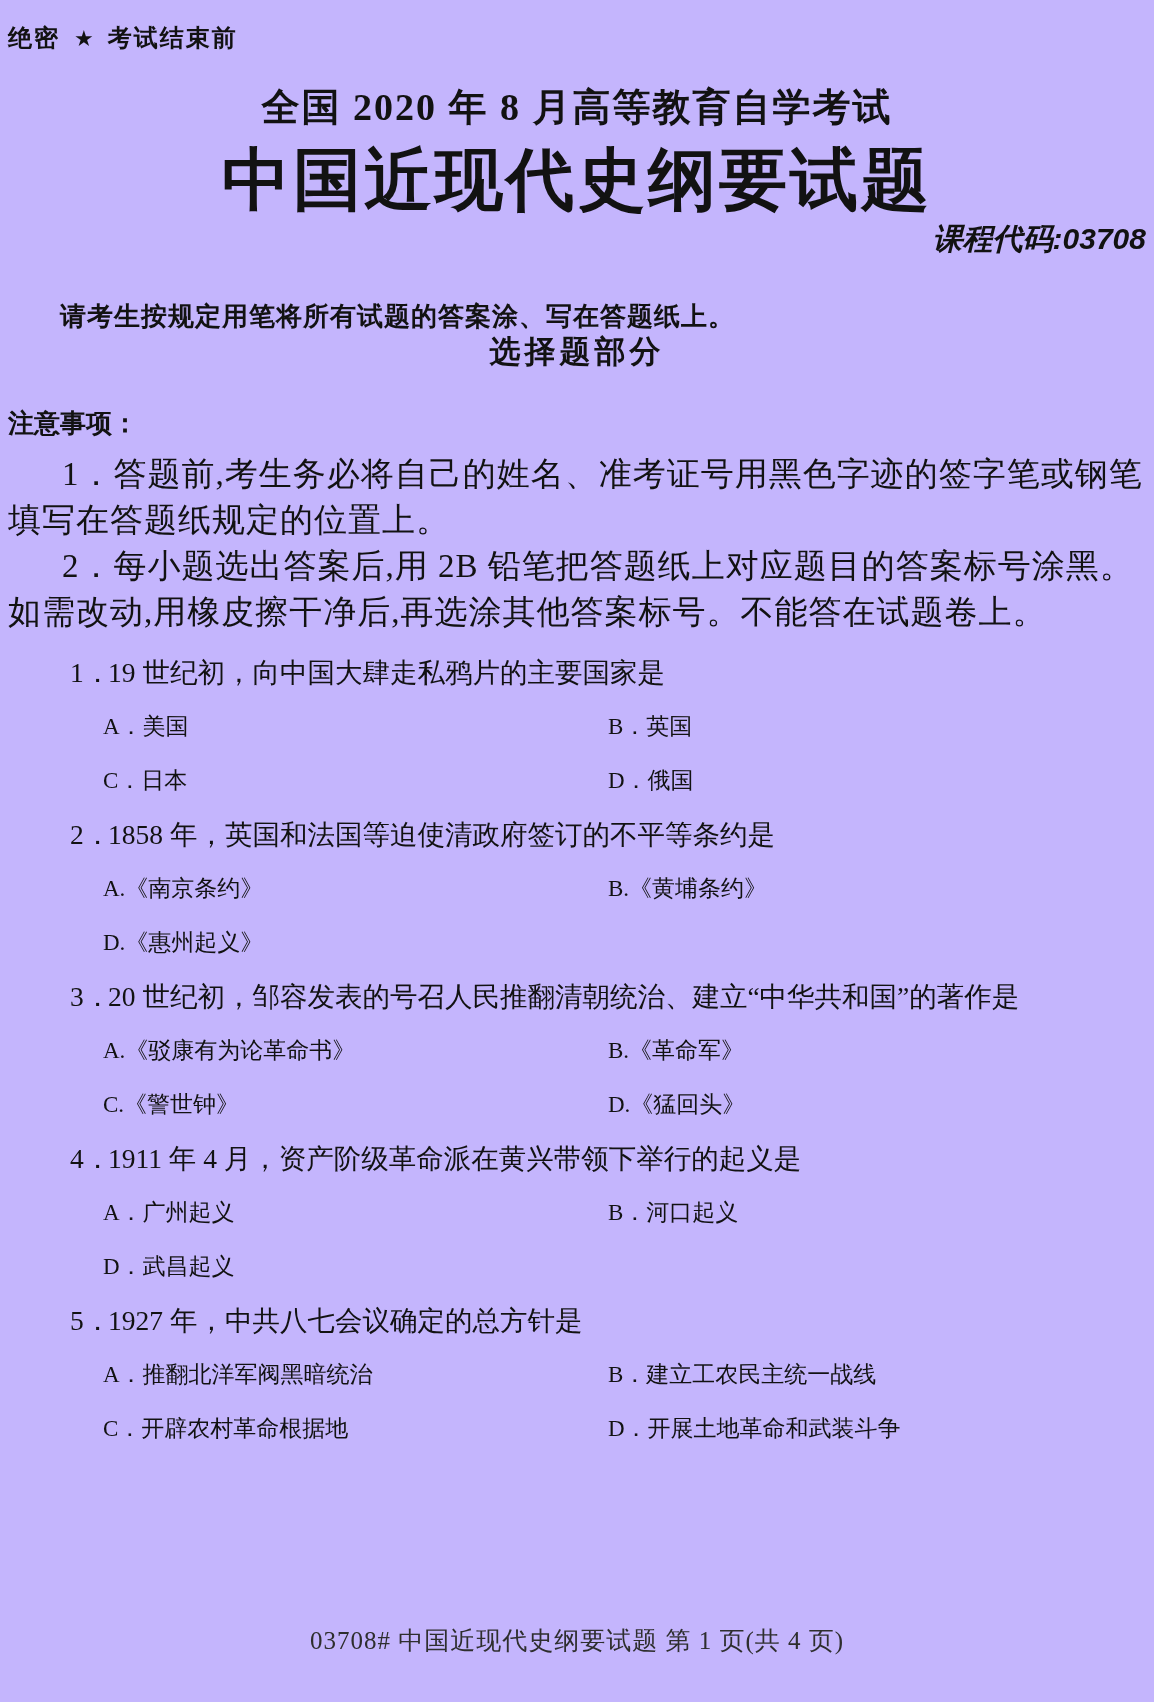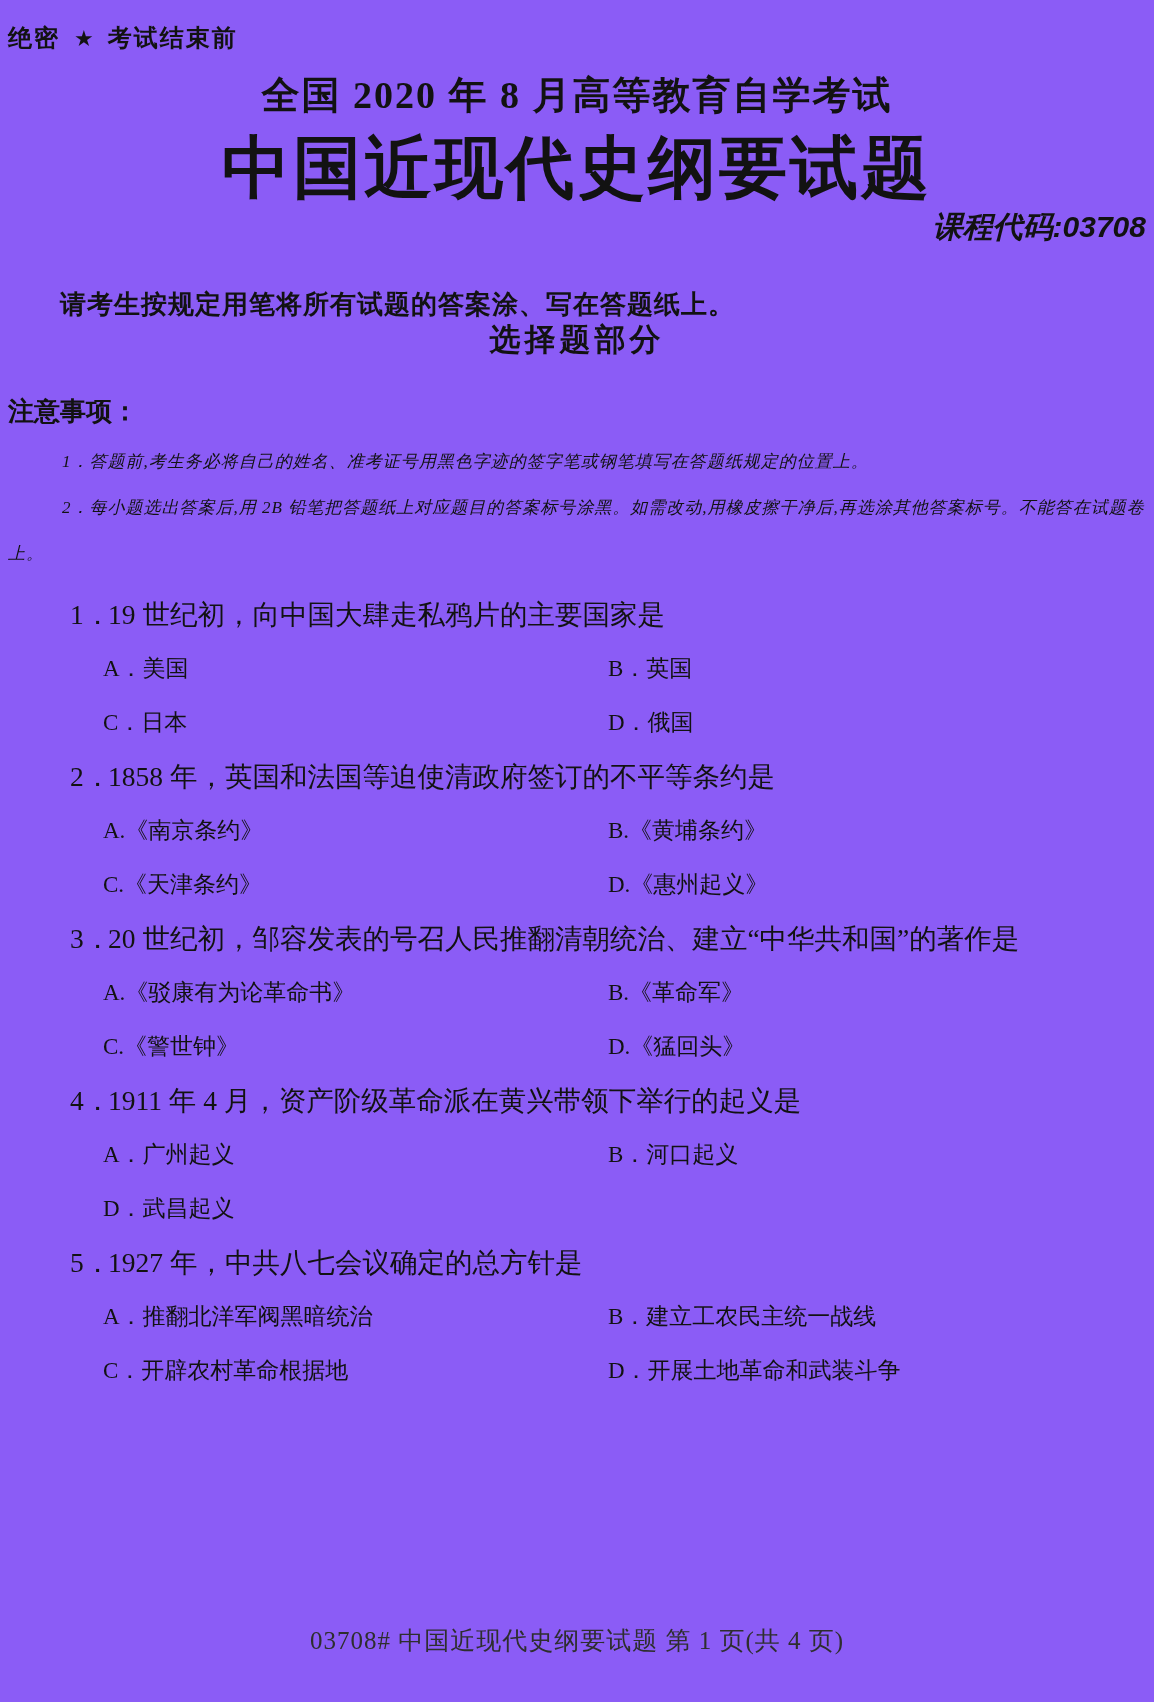--- a/index.html
+++ b/index.html
@@ -1,40 +1,40 @@
 <!DOCTYPE html>
 <html><head>
 <meta charset="utf-8">
 <style>
   html, body { margin: 0; padding: 0; background: #e8e8e8; }
   .page {
     position: relative;
     width: 1154px;
     height: 1702px;
     margin: 0 auto;
-    background: #8b5cf6;
+    background: #c4b5fd;
     color: #121212;
     box-sizing: border-box;
     padding: 0 8px;
     overflow: hidden;
     font-family: "Liberation Serif", "DejaVu Serif", serif;
   }
 
   .classification {
     margin-top: 24px;
     font-family: "Liberation Sans", "DejaVu Sans", sans-serif;
     font-weight: 700;
     font-size: 24px;
     line-height: 28px;
     letter-spacing: 2px;
   }
   .classification .star { padding: 0 14px; font-size: 22px; letter-spacing: 0; }
 
   .title1 {
-    margin-top: 20px;
+    margin-top: 32px;
     text-align: center;
     font-weight: 700;
     font-size: 38px;
     line-height: 44px;
     letter-spacing: 2px;
   }
   .title2 {
     margin-top: 18px;
     text-align: center;
     font-family: "Liberation Sans", "DejaVu Sans", sans-serif;
@@ -71,24 +71,23 @@
   .notes-heading {
     margin-top: 36px;
     font-family: "Liberation Sans", "DejaVu Sans", sans-serif;
     font-weight: 700;
     font-size: 26px;
     line-height: 32px;
   }
   .note {
     margin: 12px 0 0 0;
     text-indent: 54px;
-    font-size: 17px;
+    font-size: 33px;
     line-height: 46px;
     letter-spacing: 1px;
-    font-style: italic;
   }
   .note + .note { margin-top: 0; }
 
   .mc-heading {
     margin: 32px 0 0 55px;
     font-family: "Liberation Sans", "DejaVu Sans", sans-serif;
     font-weight: 700;
     font-size: 28px;
     line-height: 41px;
   }
@@ -157,21 +156,20 @@
       <div class="opt">C．日本</div>
       <div class="opt">D．俄国</div>
     </div>
   </div>
 
   <div class="question">
     <div class="stem"><span class="qnum">2．</span><span>1858 年，英国和法国等迫使清政府签订的不平等条约是</span></div>
     <div class="opts">
       <div class="opt">A.《南京条约》</div>
       <div class="opt">B.《黄埔条约》</div>
-      <div class="opt">C.《天津条约》</div>
       <div class="opt">D.《惠州起义》</div>
     </div>
   </div>
 
   <div class="question">
     <div class="stem"><span class="qnum">3．</span><span>20 世纪初，邹容发表的号召人民推翻清朝统治、建立“中华共和国”的著作是</span></div>
     <div class="opts">
       <div class="opt">A.《驳康有为论革命书》</div>
       <div class="opt">B.《革命军》</div>
       <div class="opt">C.《警世钟》</div>

